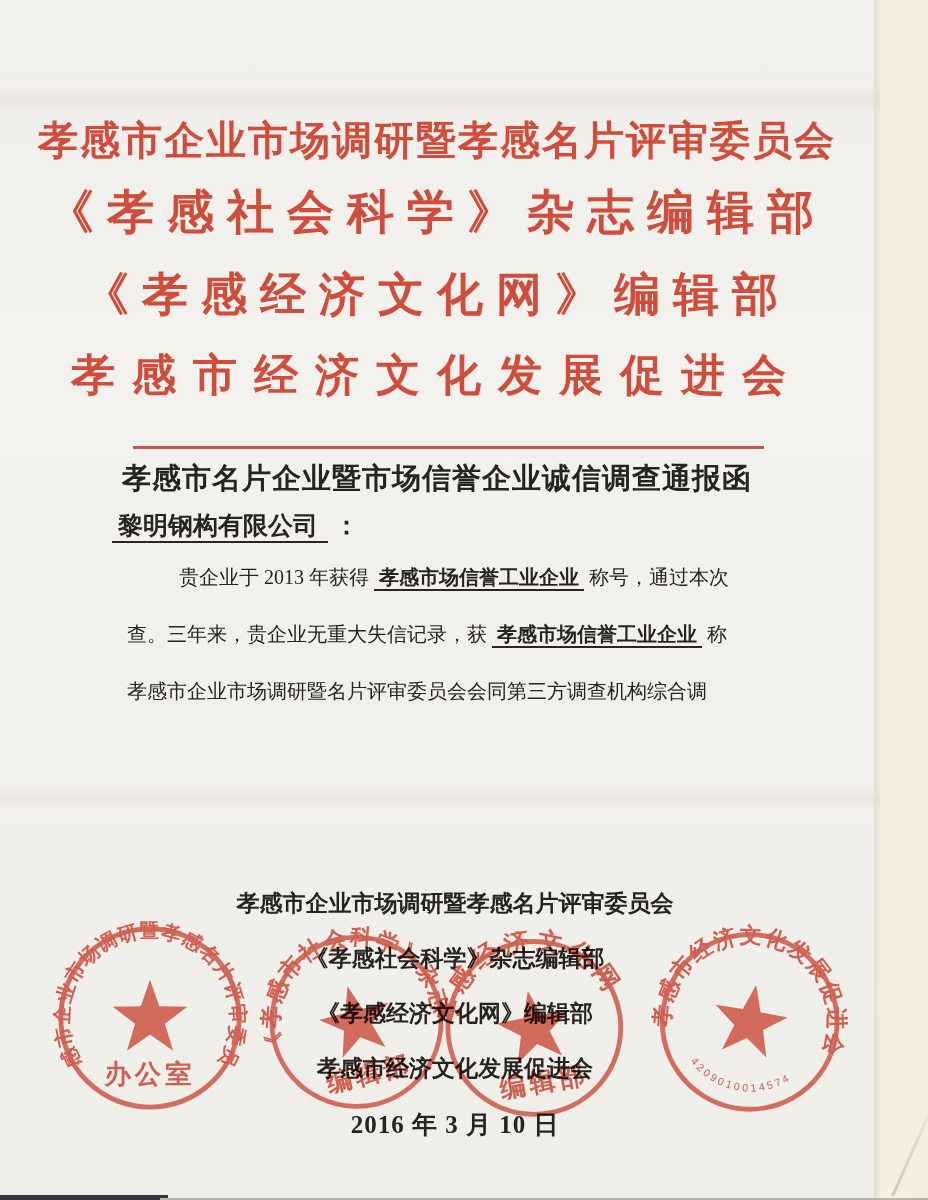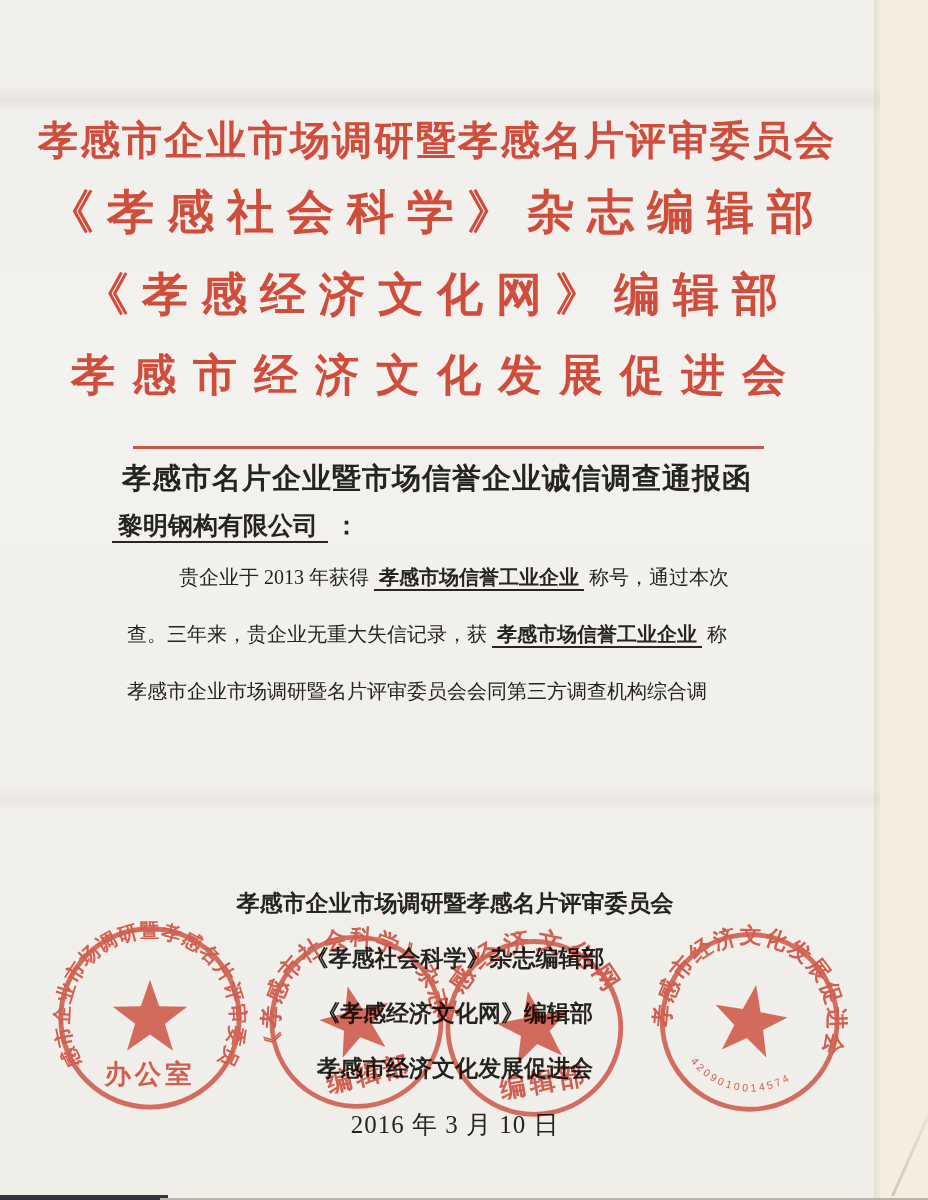--- a/index.html
+++ b/index.html
@@ -42,21 +42,21 @@
   .recipient .colon{padding-left:6px;}
 
   .para{position:absolute;top:549px;left:113px;width:722px;
     font-size:20px;line-height:57px;color:#262420;margin-left:14px;}
   .para .line{white-space:nowrap;}
   .para .indent{display:inline-block;width:52px;}
   .para .u{border-bottom:2px solid #2a2722;padding:0 5px 1px 5px;font-weight:bold;}
 
   .sigblock{position:absolute;top:876px;left:0;width:910px;text-align:center;
     font-size:23px;font-weight:600;color:#262420;line-height:55px;}
-  .sig-date{font-size:25px;font-weight:400;letter-spacing:1px;line-height:58px;}
+  .sig-date{font-size:25px;font-weight:700;letter-spacing:1px;line-height:58px;}
 
   
   .stamp{position:absolute;mix-blend-mode:multiply;opacity:.88;}
   .stamp svg{display:block;}
   .s1{left:52px;top:918px;}
   .s2{left:262px;top:924px;transform:rotate(-14deg);}
   .s3{left:436px;top:930px;transform:rotate(-10deg);}
   .s4{left:645px;top:924px;transform:rotate(10deg);}
   .ringtext{font-family:"Liberation Serif", serif;font-weight:bold;}
 </style>

